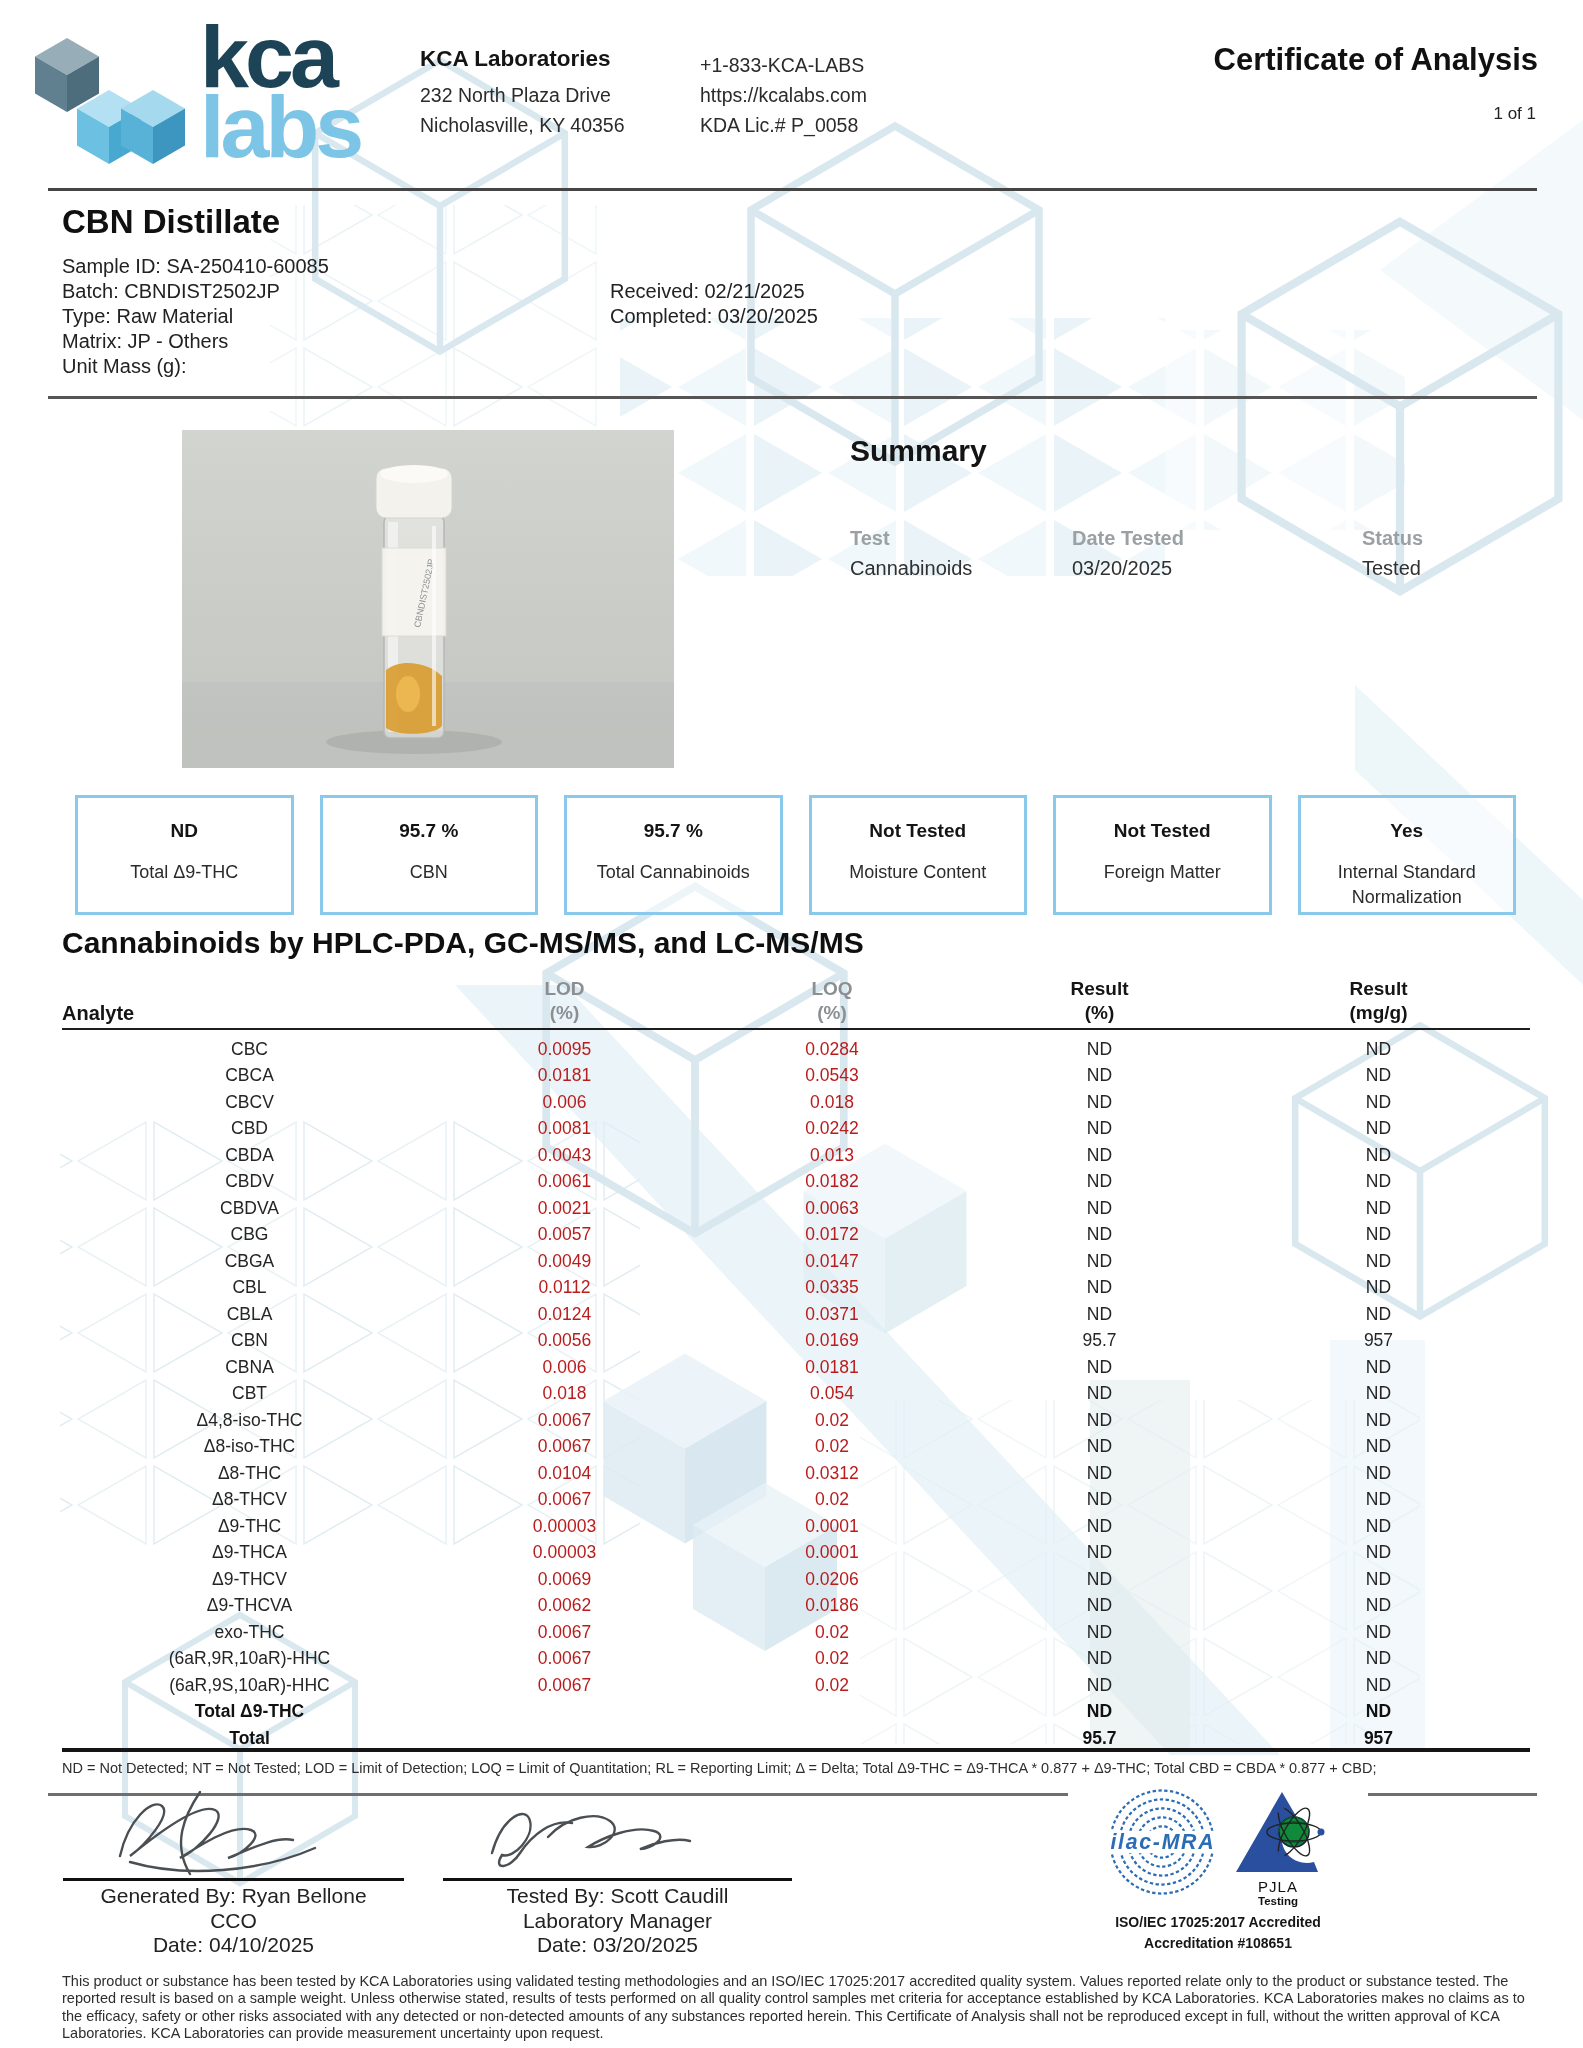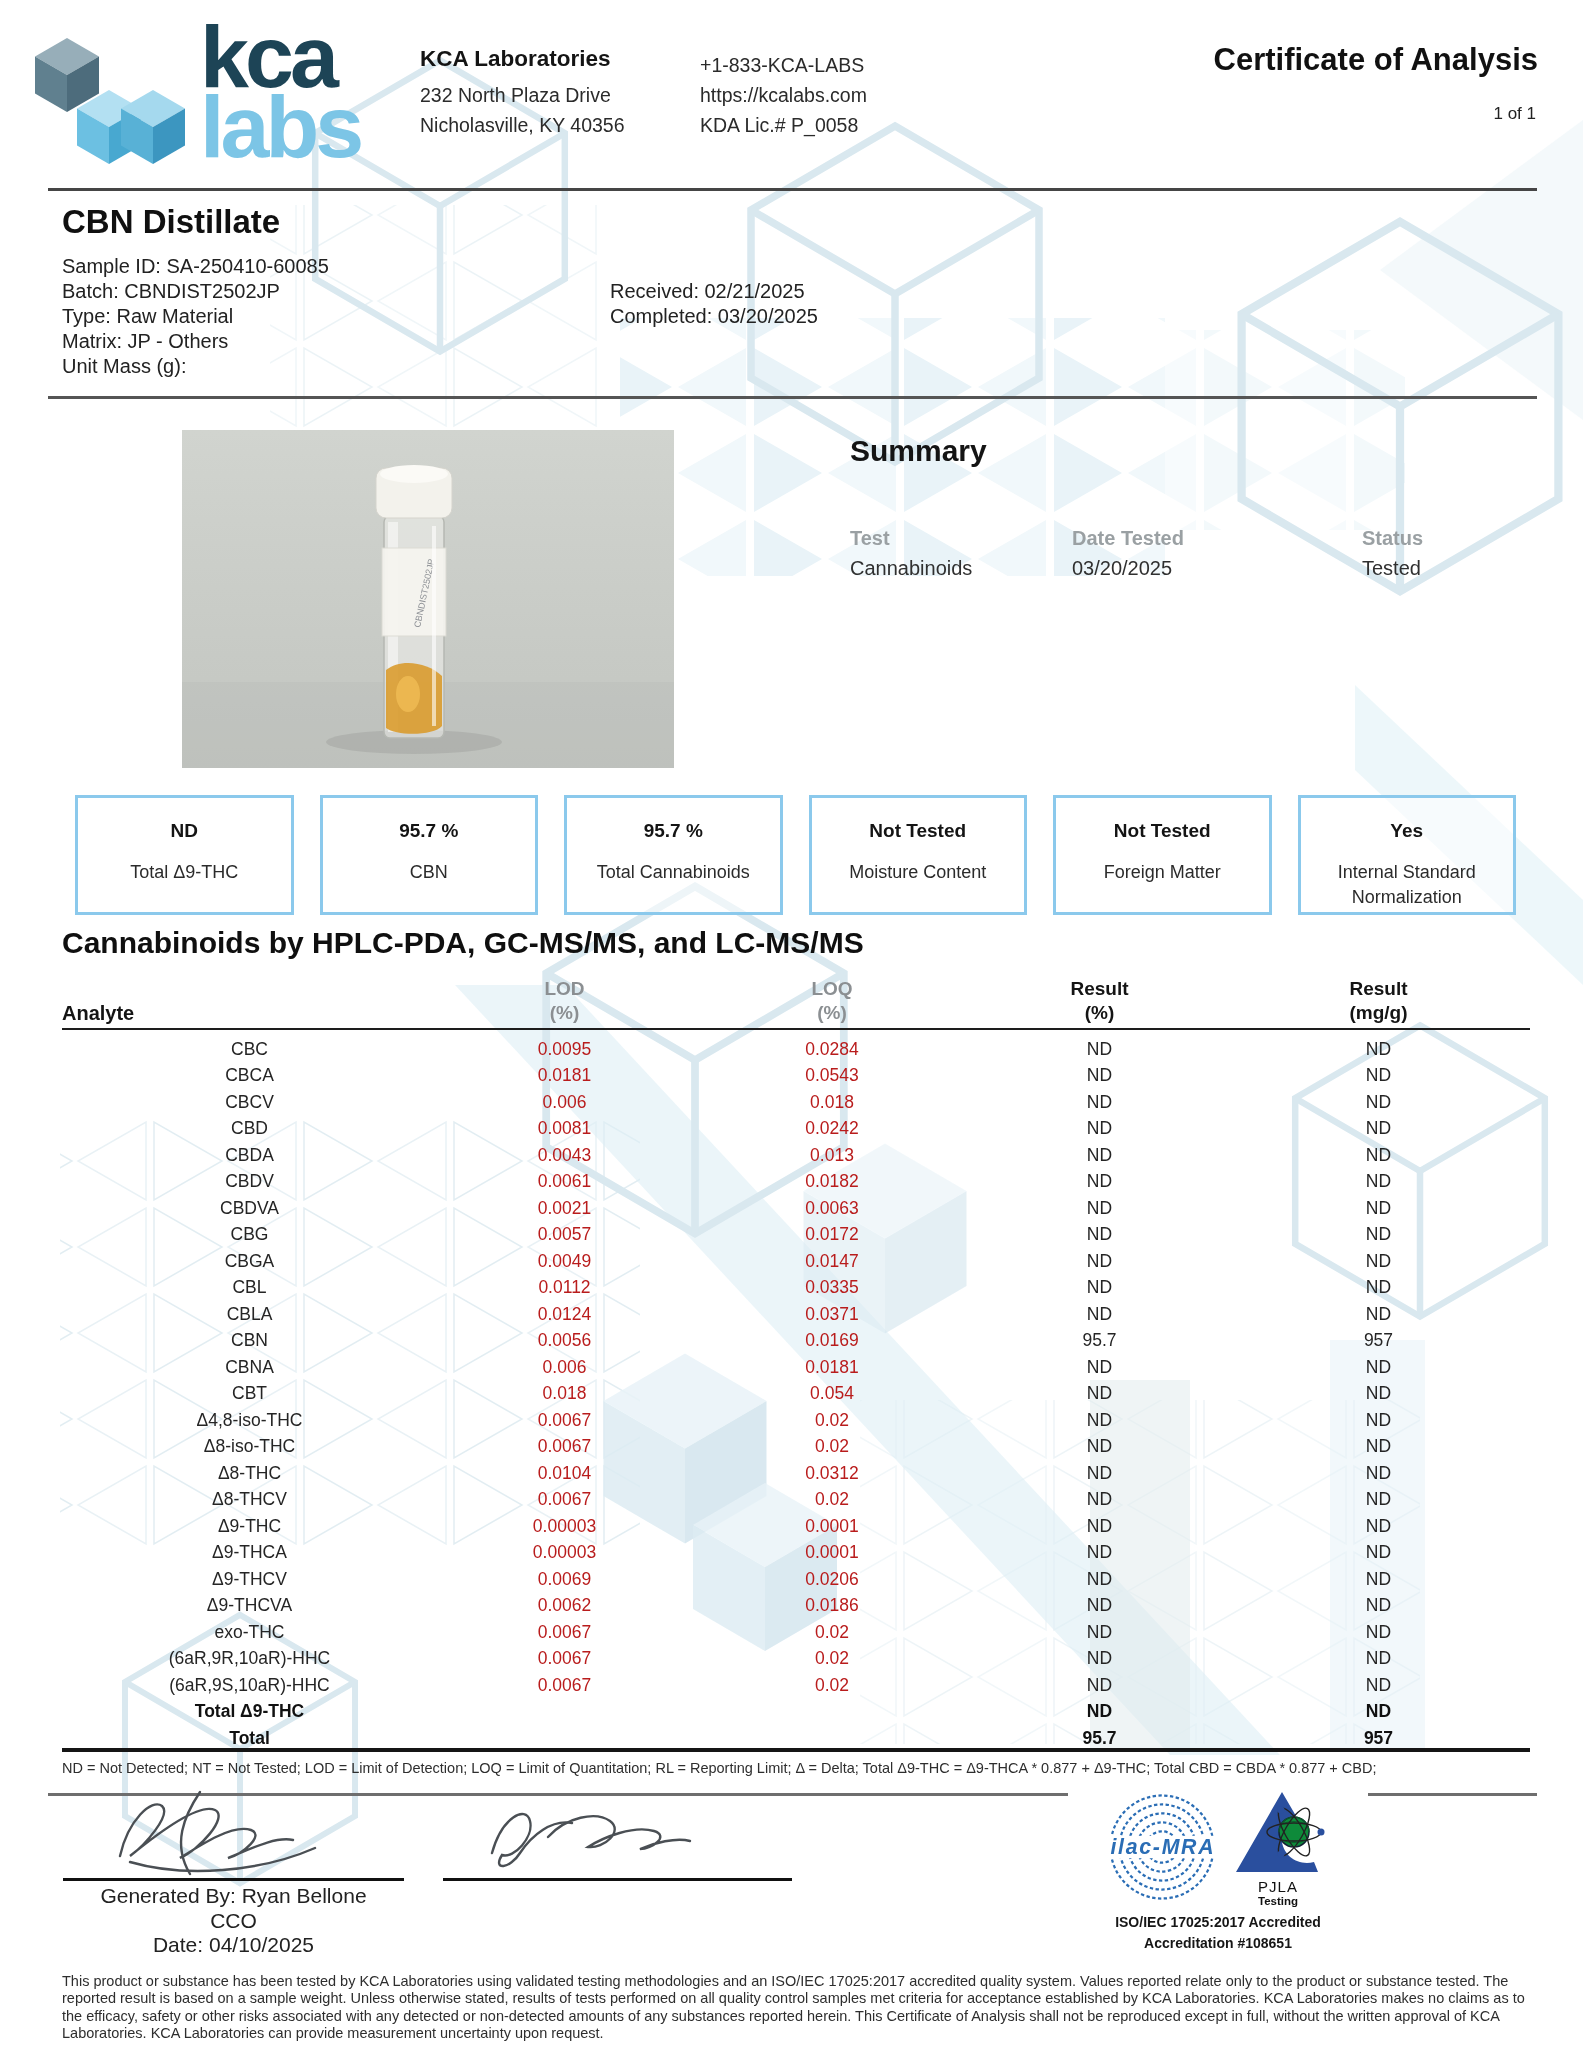--- a/index.html
+++ b/index.html
@@ -72,21 +72,21 @@
   .sig-svg2{left:470px;top:1795px;}
   .sig-line{position:absolute;height:2.5px;background:#111;z-index:3;}
   .sig-line1{left:63px;top:1878px;width:341px;}
   .sig-line2{left:443px;top:1878px;width:349px;}
   .sig-text{top:1884px;text-align:center;font-size:21px;line-height:24.5px;color:#222;z-index:3;}
   .sig-text1{left:63px;width:341px;}
   .sig-text2{left:443px;width:349px;}
 
   
   .accred{left:1068px;top:1782px;width:300px;background:#fff;text-align:center;z-index:3;padding:4px 0 2px;}
-  .accred-logos{display:flex;justify-content:center;align-items:center;gap:8px;}
+  .accred-logos{display:flex;justify-content:center;align-items:flex-start;gap:8px;}
   .pjla-wrap{text-align:center;}
   .pjla-name{font-size:15px;font-weight:normal;color:#111;letter-spacing:1px;}
   .pjla-sub{font-size:11.5px;font-weight:bold;color:#111;}
   .accred-cap{font-size:14px;font-weight:bold;color:#161616;line-height:21px;margin-top:5px;}
 
   .disclaimer{left:62px;top:1958px;width:1476px;font-size:14.5px;line-height:17.5px;color:#2e2e2e;z-index:2;}
 </style>
 </head>
 <body>
 
@@ -530,20 +530,25 @@
     </g>
   </svg>
   <div class="sig-line sig-line1"></div>
   <div class="sig-line sig-line2"></div>
 
   <div class="abs sig-text sig-text1">
     <div>Generated By: Ryan Bellone</div>
     <div>CCO</div>
     <div>Date: 04/10/2025</div>
   </div>
+  <div class="abs sig-text sig-text2">
+    <div>Tested By: Scott Caudill</div>
+    <div>Laboratory Manager</div>
+    <div>Date: 03/20/2025</div>
+  </div>
 
   <div class="abs accred">
     <div class="accred-logos">
       <svg width="112" height="112" viewBox="0 0 100 100">
         <g fill="none" stroke="#2a6db5" stroke-width="2" stroke-dasharray="3 2.2">
           <circle cx="50" cy="50" r="46"></circle>
             <circle cx="50" cy="50" r="38"></circle>
           <circle cx="50" cy="50" r="30"></circle>
             <circle cx="50" cy="50" r="22"></circle>
           <circle cx="50" cy="50" r="14"></circle>

